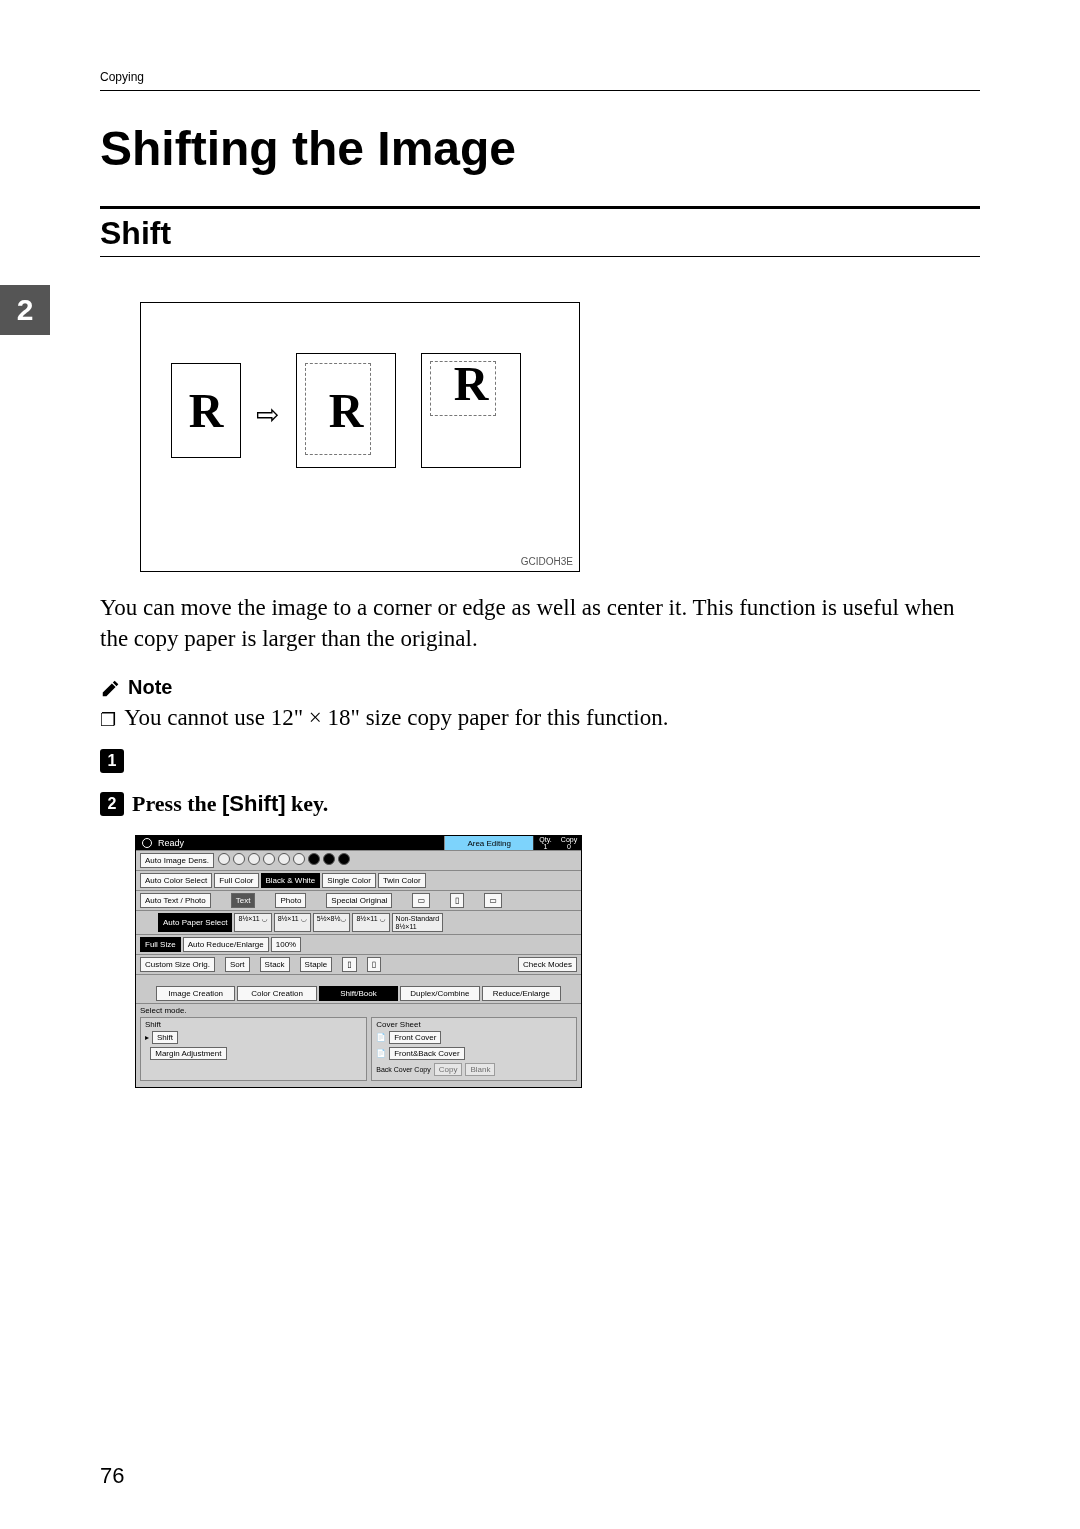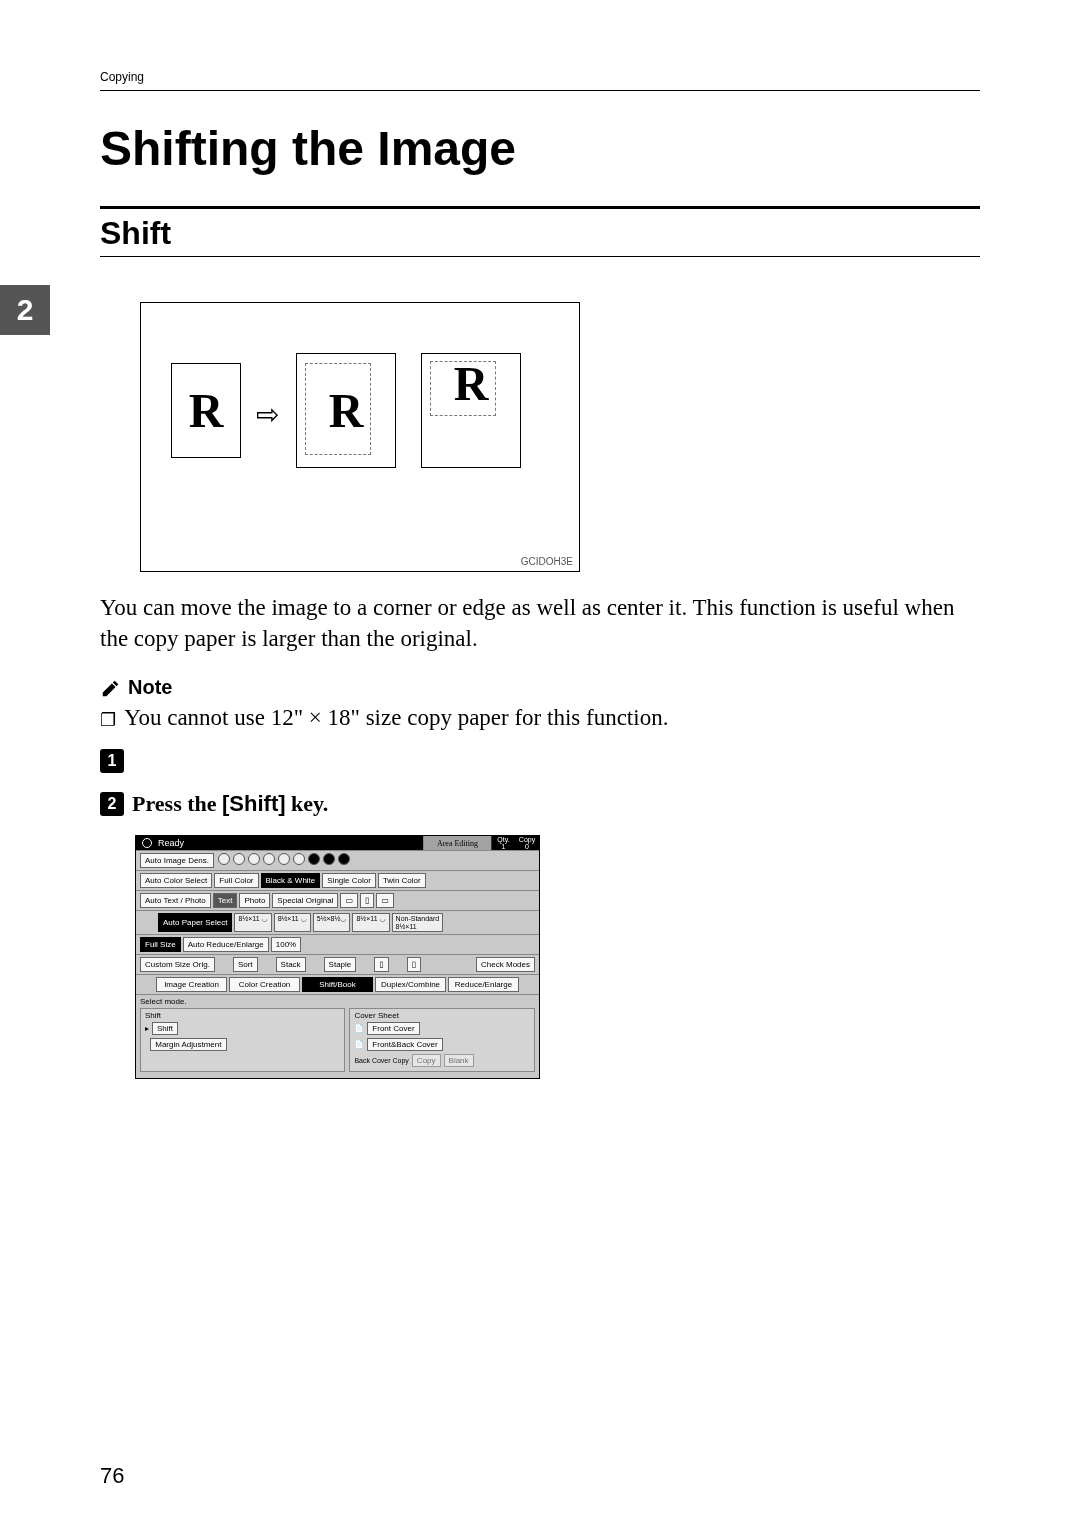--- a/index.html
+++ b/index.html
@@ -148,21 +148,21 @@
     background: #000; color: #fff;
     display: inline-flex; align-items: center; justify-content: center;
     font-family: Arial, sans-serif; font-weight: bold; font-size: 16px;
     border-radius: 3px;
   }
   .step .keyname { font-family: Arial, Helvetica, sans-serif; }
 
   
   .panel {
     margin: 18px 0 0 135px;
-    width: 405px;
+    width: 447px;
     border: 1.5px solid #000;
     background: #c9c9c9;
     font-family: Arial, Helvetica, sans-serif;
     font-size: 9px;
     color: #000;
   }
   .panel-row {
     display: flex;
     align-items: stretch;
     border-bottom: 1px solid #888;
@@ -174,27 +174,26 @@
     display: flex;
     align-items: center;
     gap: 6px;
     padding: 2px 6px;
     flex: 1;
   }
   .status-bar .circle {
     width: 10px; height: 10px; border: 1.5px solid #fff; border-radius: 50%;
   }
   .area-edit {
-    background: #a3a3a3;
+    background: #7dd3fc;
     color: #000;
-    padding: 2px 13px;
+    padding: 2px 22px;
     border-left: 1px solid #888;
     display: flex; align-items: center;
     font-size: 8px;
-    font-family: Liberation Serif, serif;
   }
   .qty-box {
     background: #000; color: #fff;
     width: 24px;
     display: flex; flex-direction: column; align-items: center; justify-content: center;
     font-size: 7px;
     border-left: 1px solid #333;
   }
   .copy-box {
     background: #000; color: #fff;
@@ -343,21 +342,21 @@
     </div>
 
     <div class="panel-row" style="padding:2px 4px; gap:2px;">
       <div class="pill-btn">Auto Color Select</div>
       <div class="pill-btn">Full Color</div>
       <div class="pill-btn dark">Black &amp; White</div>
       <div class="pill-btn">Single Color</div>
       <div class="pill-btn">Twin Color</div>
     </div>
 
-    <div class="panel-row" style="padding:2px 4px; gap:2px;">
+    <div class="panel-row" style="padding:2px 4px; gap:20px;">
       <div class="pill-btn">Auto Text / Photo</div>
       <div class="pill-btn sel">Text</div>
       <div class="pill-btn">Photo</div>
       <div class="pill-btn">Special Original</div>
       <div class="pill-btn">▭</div>
       <div class="pill-btn">▯</div>
       <div class="pill-btn">▭</div>
     </div>
 
     <div class="panel-row" style="padding:2px 22px; gap:2px;">
@@ -371,32 +370,32 @@
         <span>8½×11</span>
       </div>
     </div>
 
     <div class="panel-row" style="padding:2px 4px; gap:2px;">
       <div class="pill-btn dark">Full Size</div>
       <div class="pill-btn">Auto Reduce/Enlarge</div>
       <div class="pill-btn">100%</div>
     </div>
 
-    <div class="panel-row" style="padding:2px 4px; gap:18px;">
+    <div class="panel-row" style="padding:2px 4px; gap:10px;">
       <div class="pill-btn">Custom Size Orig.</div>
       <div class="pill-btn">Sort</div>
       <div class="pill-btn">Stack</div>
       <div class="pill-btn">Staple</div>
       <div class="pill-btn">▯</div>
       <div class="pill-btn">▯</div>
       <div style="flex:1"></div>
       <div class="pill-btn">Check Modes</div>
     </div>
 
-    <div class="panel-row tabs-row" style="padding:2px 20px; gap:2px;">
+    <div class="panel-row tabs-row" style="padding:2px 20px; gap:2px;margin-top:9px;">
       <div class="pill-btn">Image Creation</div>
       <div class="pill-btn">Color Creation</div>
       <div class="pill-btn dark">Shift/Book</div>
       <div class="pill-btn">Duplex/Combine</div>
       <div class="pill-btn">Reduce/Enlarge</div>
     </div>
 
     <div class="lower">
       <div>Select mode.</div>
       <div class="lower-flex">

